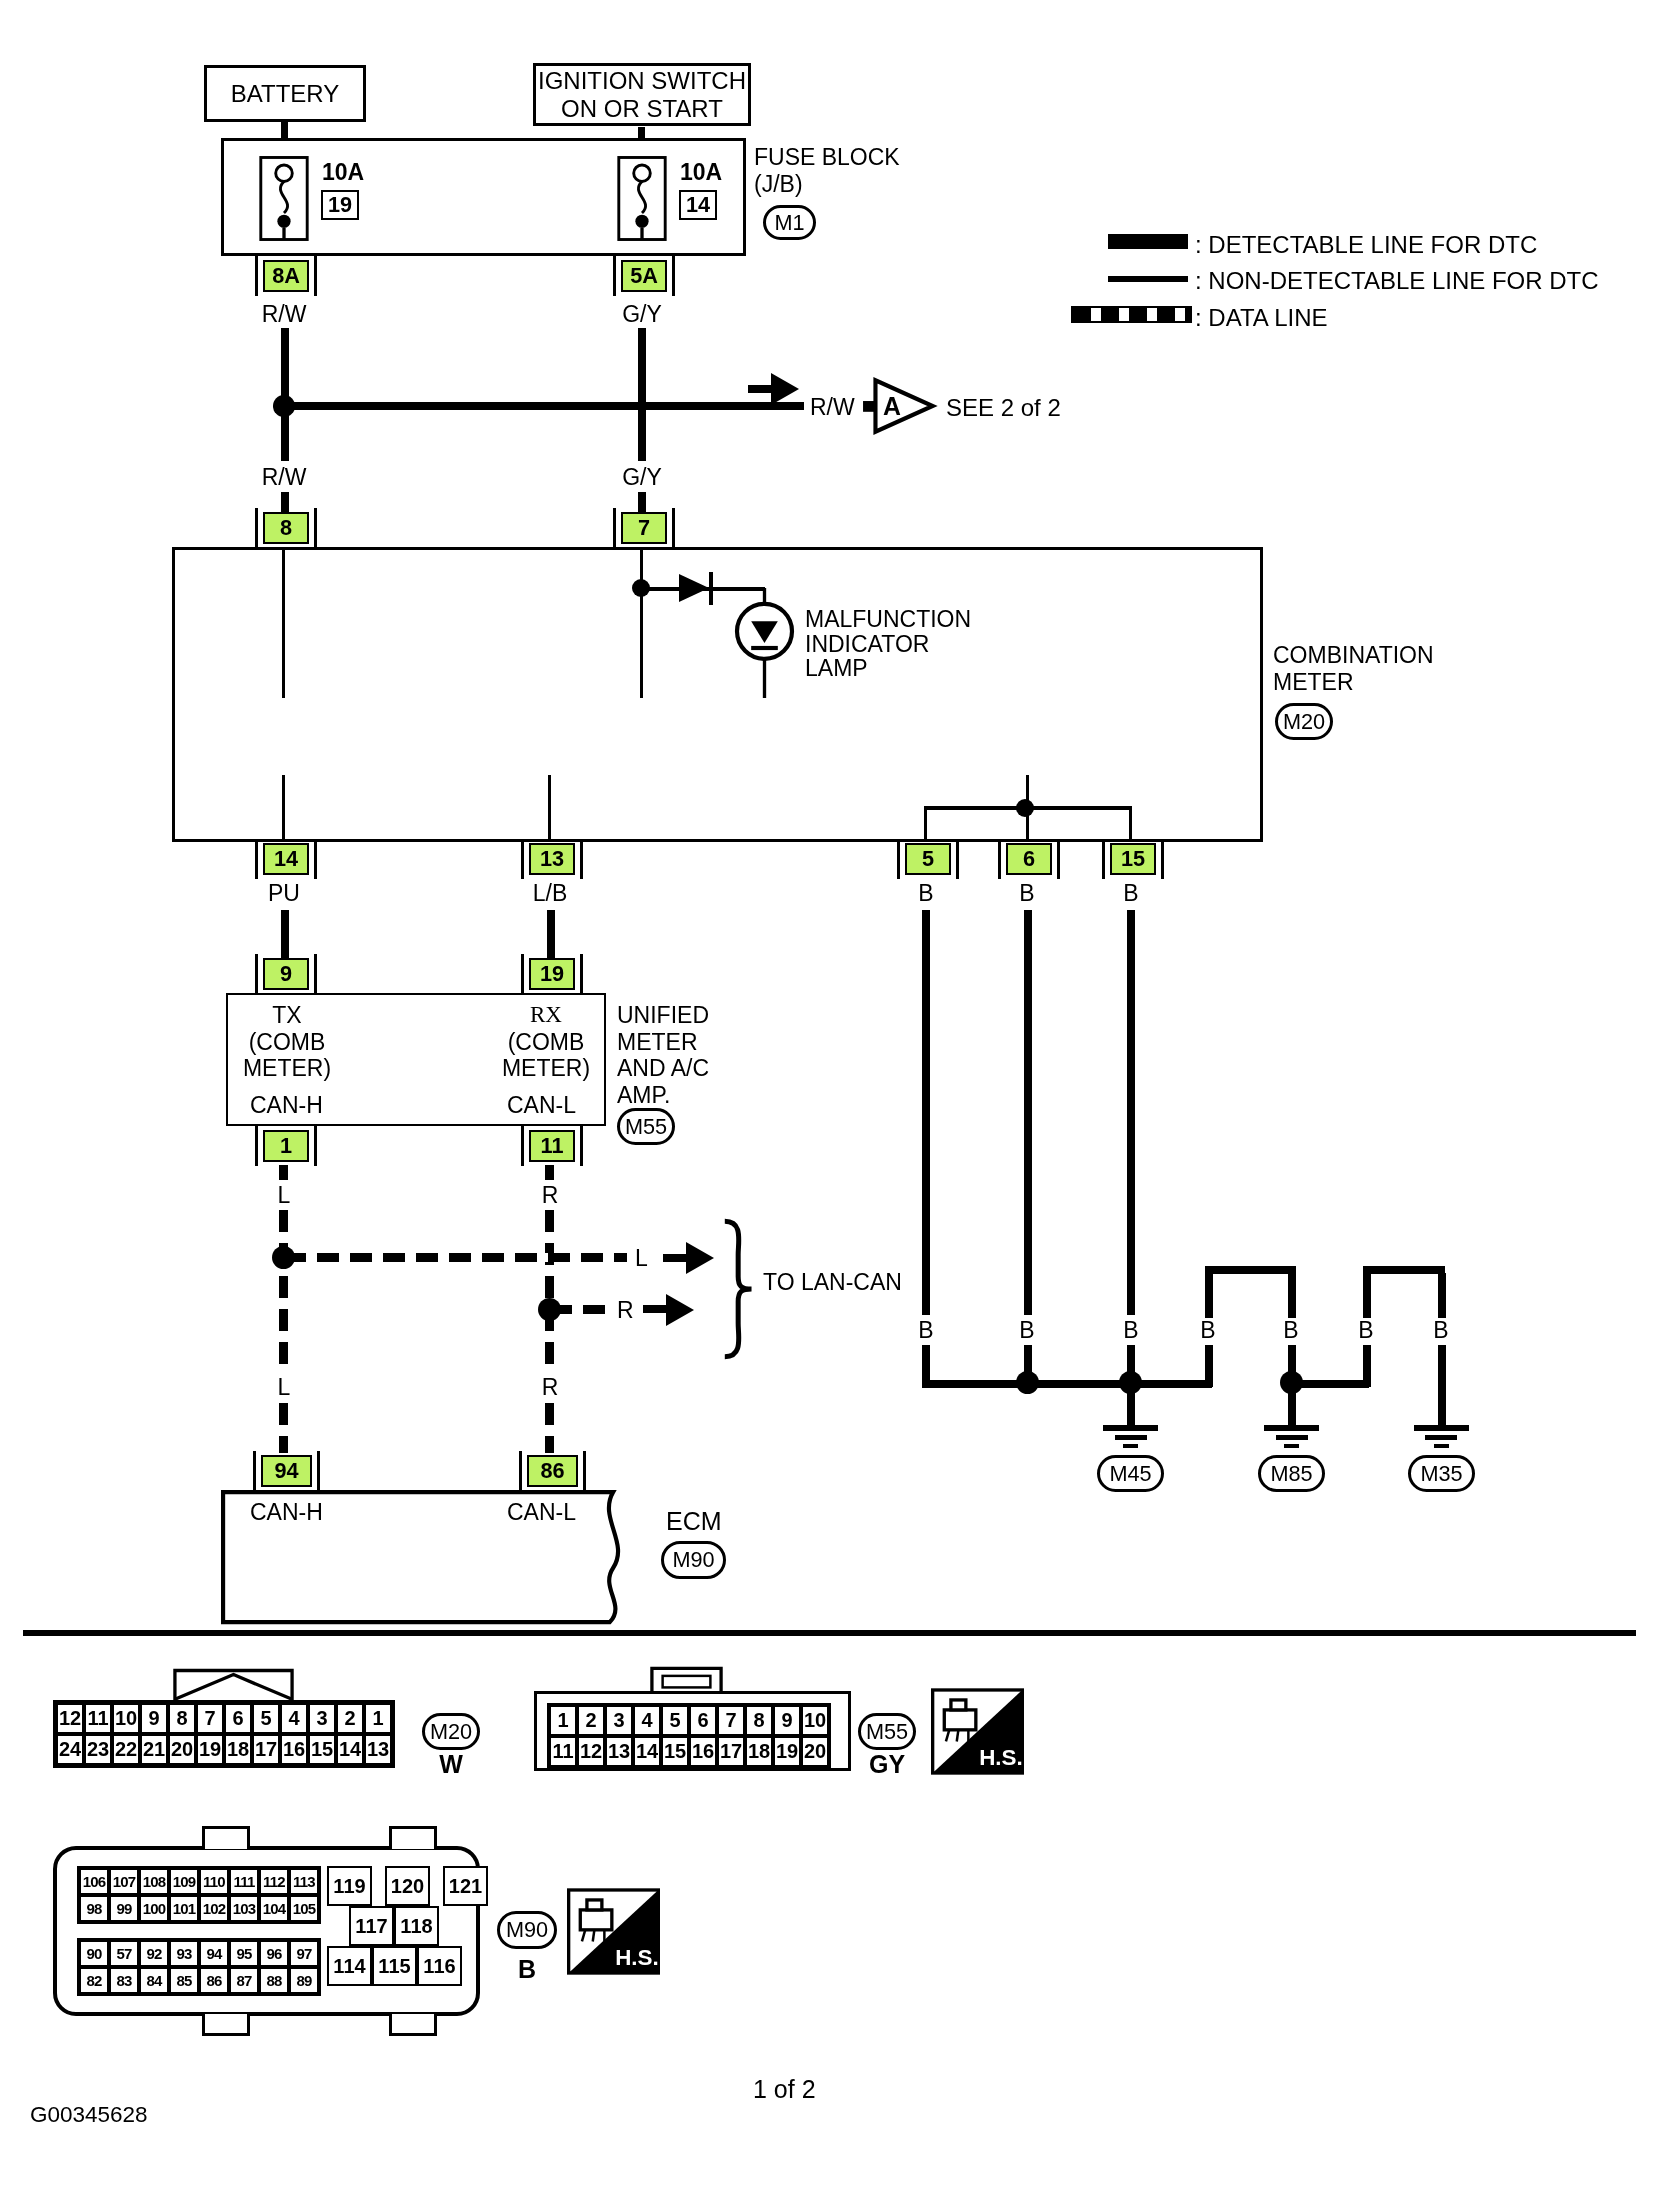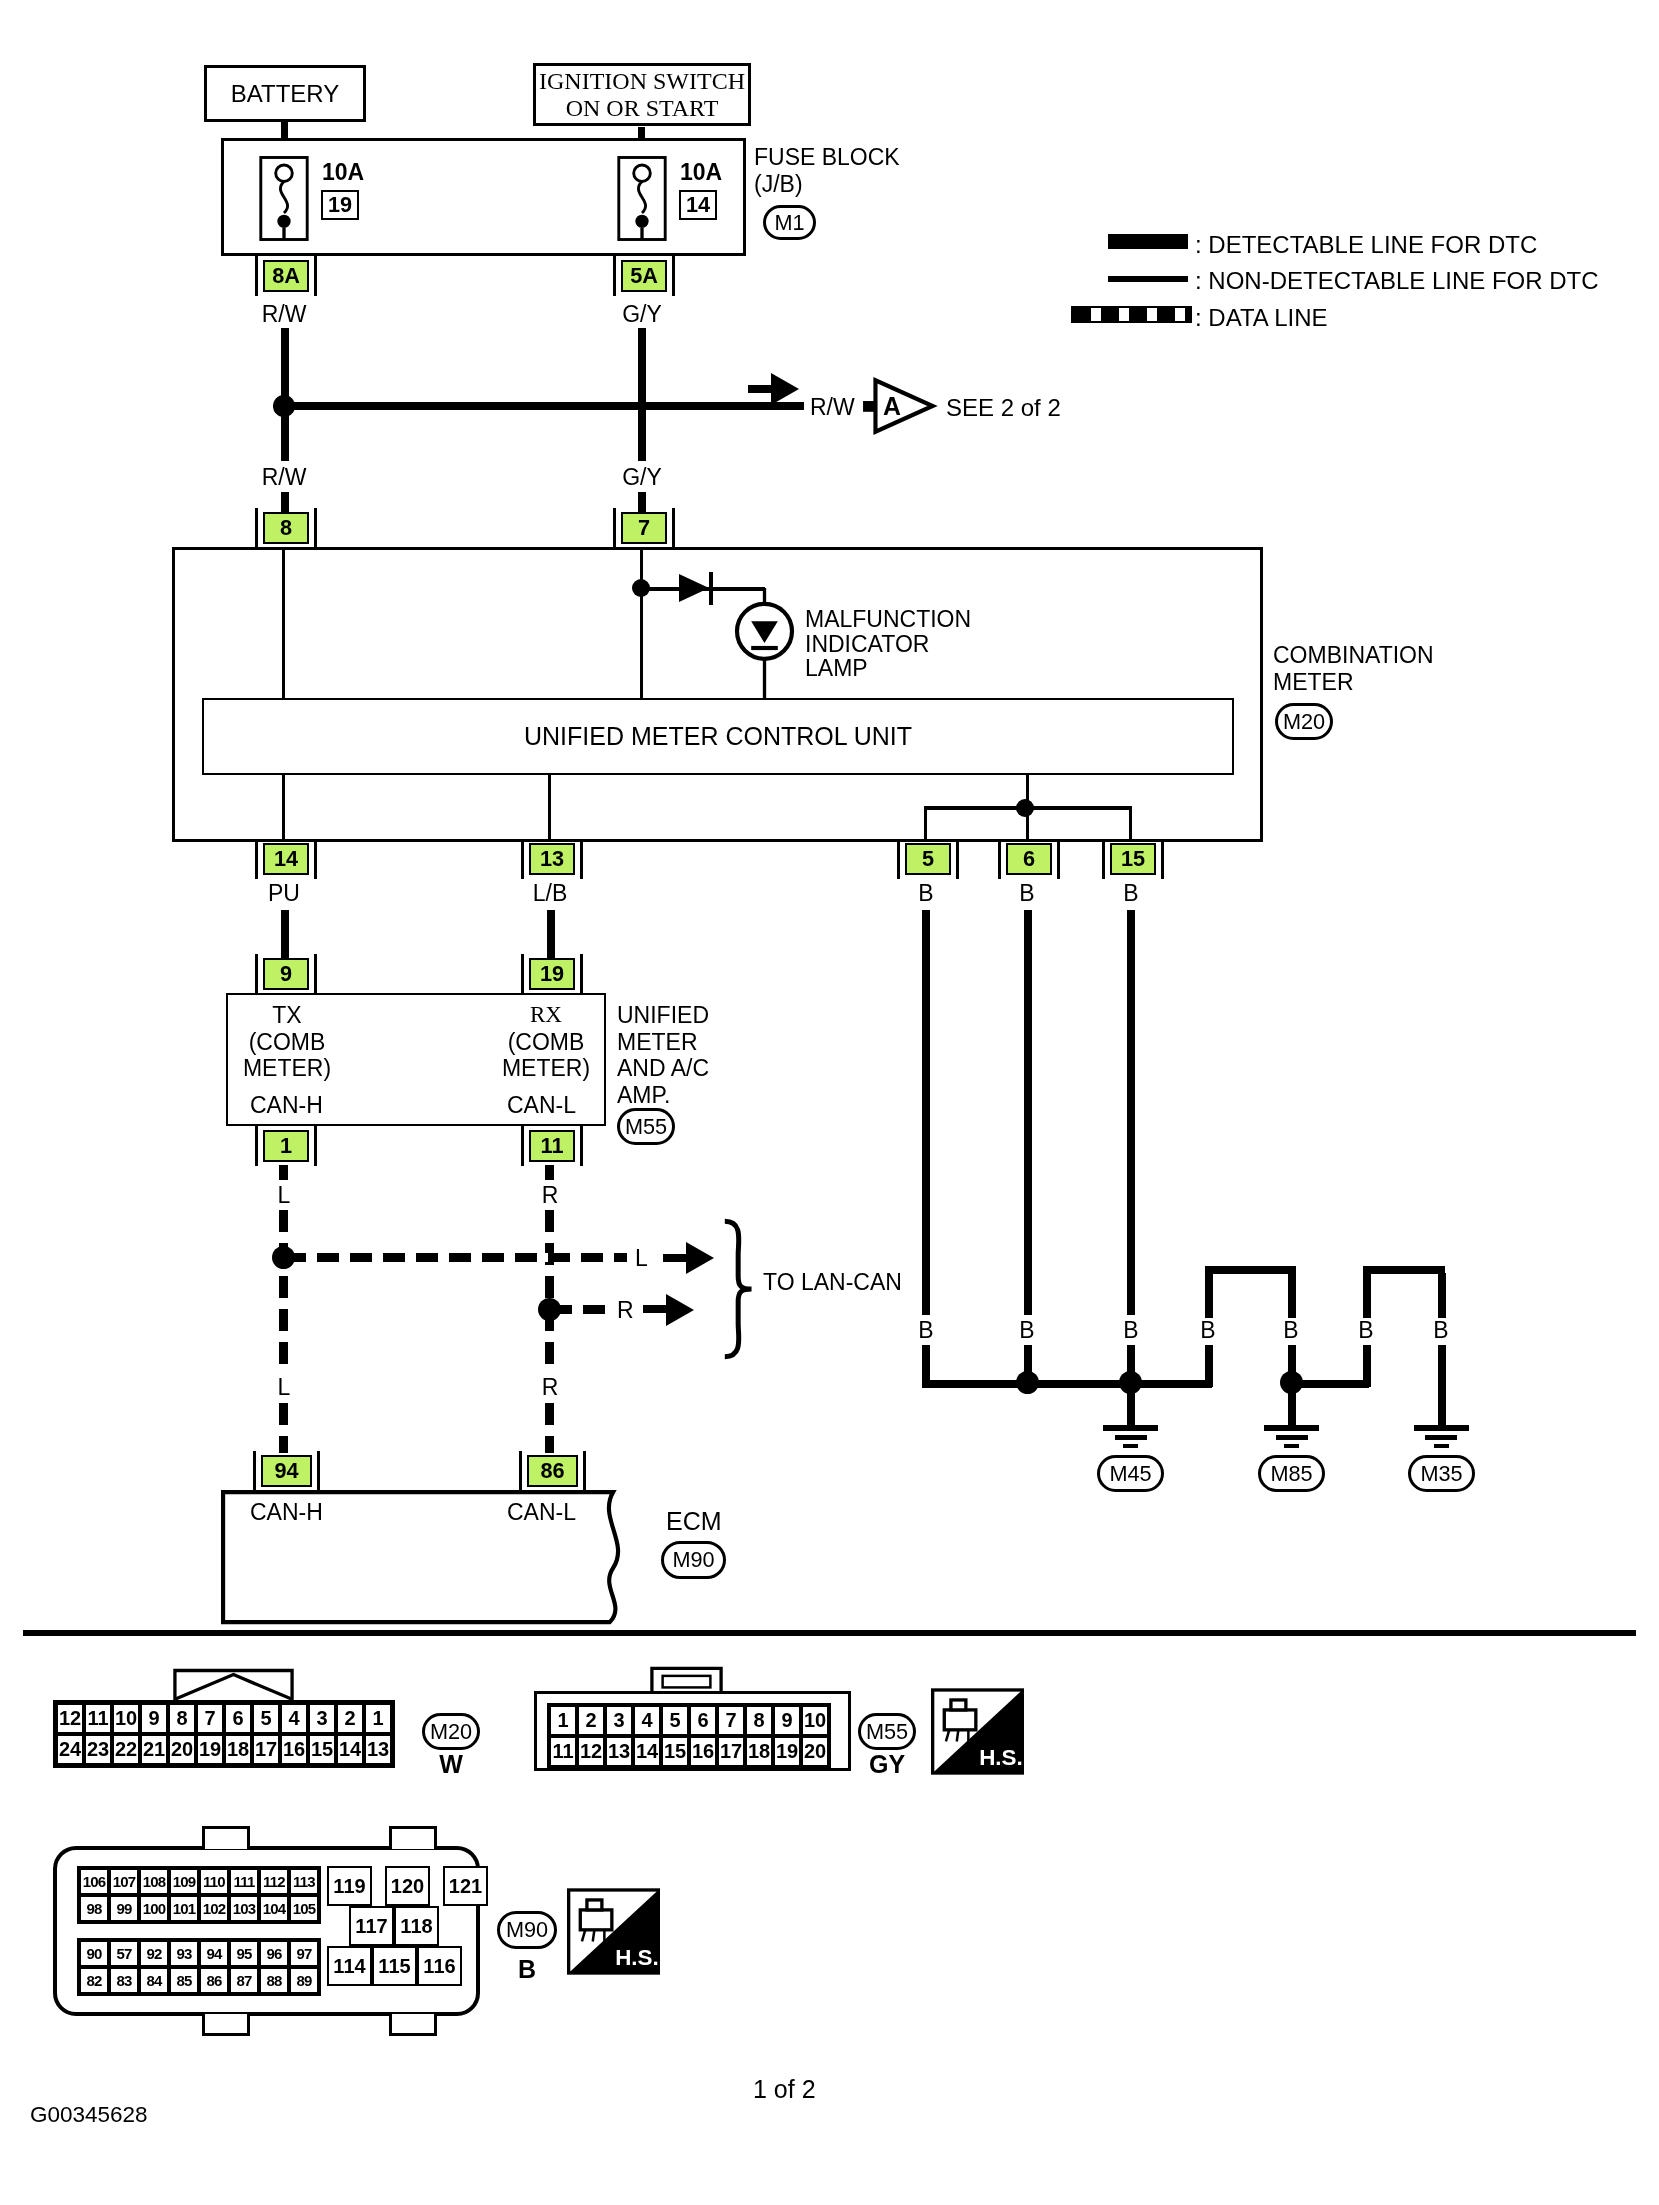--- a/index.html
+++ b/index.html
@@ -42,21 +42,21 @@
   svg text{font-family:"Liberation Sans",sans-serif;}
 </style>
 </head>
 <body>
 
 <div id="page">
 
   <div class="box" style="left:204px;top:65px;width:162px;height:57px;font-size:24px;">
     <span>BATTERY</span>
   </div>
-  <div class="box" style="left:533px;top:63px;width:218px;height:63px;font-size:24px;font-family:Liberation Serif, serif;">
+  <div class="box" style="left:533px;top:63px;width:218px;height:63px;font-size:24px;">
     <span>IGNITION SWITCH</span>
     <span>ON OR START</span>
   </div>
 
   <div class="wv" style="left:281px;top:122px;height:37px;width:6.7px;"></div>
   <div class="wv" style="left:638px;top:127px;height:32px;width:6.7px;"></div>
 
   <div class="box" style="left:221px;top:138px;width:525px;height:118px;"></div>
   <svg style="left:258px;top:155px;" width="52" height="87" viewBox="0 0 62 105">
     <rect x="3" y="3" width="56" height="99" fill="#fff" stroke="#000" stroke-width="3.5"></rect>
@@ -141,23 +141,20 @@
     <line x1="40" y1="0" x2="40" y2="18" stroke="#000" stroke-width="4"></line>
     <circle cx="40" cy="52" r="33" fill="#fff" stroke="#000" stroke-width="5"></circle>
     <polygon points="24,40 56,40 40,66" fill="#000"></polygon>
     <line x1="24" y1="72" x2="56" y2="72" stroke="#000" stroke-width="5"></line>
     <line x1="40" y1="85" x2="40" y2="132" stroke="#000" stroke-width="4"></line>
   </svg>
   <span class="lbl" style="left:805px;top:607px;">MALFUNCTION</span>
   <span class="lbl" style="left:805px;top:632px;">INDICATOR</span>
   <span class="lbl" style="left:805px;top:656px;">LAMP</span>
 
-  <div class="box tbox" style="left:202px;top:698px;width:1032px;height:77px;font-size:25px;">
-    <span>UNIFIED METER CONTROL UNIT</span>
-  </div>
 
   <span class="lbl" style="left:1273px;top:643px;">COMBINATION</span>
   <span class="lbl" style="left:1273px;top:670px;">METER</span>
   <div class="oval" style="left:1275px;top:703px;width:58px;height:37px;">
       <span>M20</span>
     </div>
 
   <div class="wv4" style="left:282px;top:775px;height:67px;"></div>
   <div class="wv4" style="left:548px;top:775px;height:67px;"></div>
   <div class="wv4" style="left:1026px;top:775px;height:67px;"></div>

